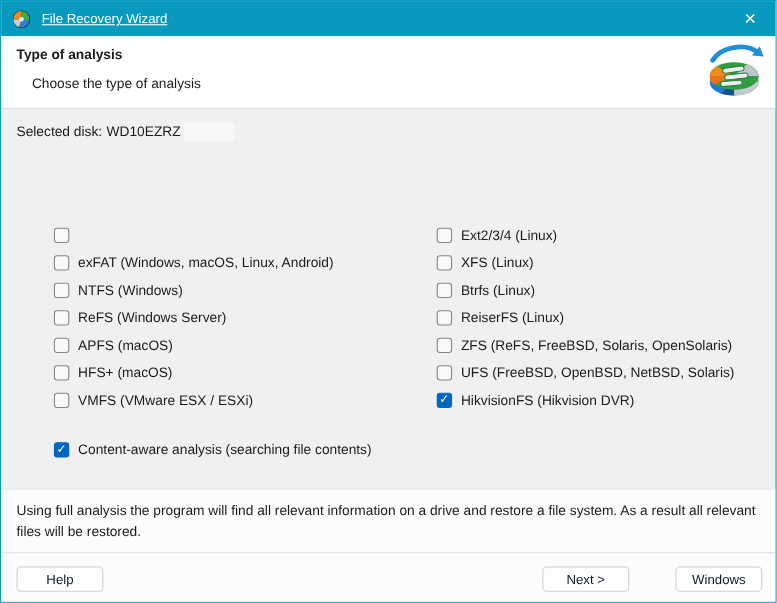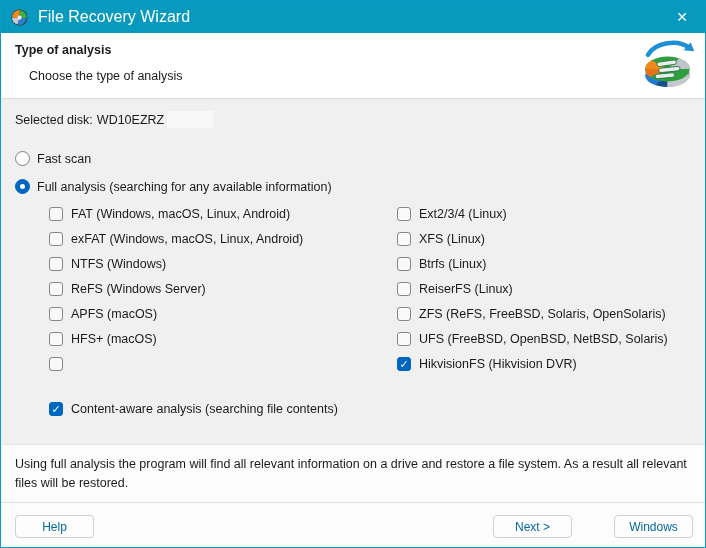--- a/index.html
+++ b/index.html
@@ -6,21 +6,21 @@
   html,body { width:706px; height:548px; }
   body { font-family:"Liberation Sans","DejaVu Sans",sans-serif; font-size:12.5px; color:#1b1b1b; }
 
   .window { position:relative; width:706px; height:548px; background:#f0f0f0;
             border:1px solid #0a9dc3; overflow:hidden; }
 
   
   .titlebar { position:absolute; top:0; left:0; right:0; height:32px; background:#0899be;
               display:flex; align-items:center; padding-left:10px; }
   .titlebar .app-icon { width:17px; height:17px; margin-right:10px; flex:0 0 auto; }
-  .titlebar .title { color:#ffffff; font-size:16px; }
+  .titlebar .title { color:#ffffff; font-size:12px;text-decoration:underline; }
   .close-btn { position:absolute; right:0; top:0; width:46px; height:32px; display:flex;
                align-items:center; justify-content:center; color:#ffffff; font-size:14px;
                cursor:default; }
 
   
   .header { position:absolute; top:32px; left:0; right:0; height:66px; background:#ffffff;
             border-bottom:1px solid #dcdcdc; }
   .header .h-title { position:absolute; left:14px; top:10px; font-weight:bold; }
   .header .h-sub   { position:absolute; left:28px; top:36px; }
   .header .logo { position:absolute; right:9px; top:4px; width:57px; height:57px; }
@@ -54,21 +54,21 @@
 
   
   .description { position:absolute; left:0; right:0; top:443px; height:58px; background:#fcfcfc;
                  border-top:1px solid #e4e4e4; padding:10px 14px 0 14px; line-height:1.5; }
 
   
   .footer { position:absolute; left:0; right:0; top:501px; bottom:0; background:#fcfcfc;
             border-top:1px solid #e0e0e0; }
   .btn { position:absolute; top:12px; width:79px; height:23px; background:#fdfdfd;
          border:1px solid #d0d0d0; border-radius:4px; font-family:inherit; font-size:12px;
-         color:#0369a1; display:flex; align-items:center; justify-content:center; }
+         color:#0f172a; display:flex; align-items:center; justify-content:center; }
   .btn.help   { left:14px; }
   .btn.next   { left:492px; }
   .btn.cancel { left:613px; }
 </style>
 </head>
 <body>
 
 <div class="window">
 
   <div class="titlebar">
@@ -107,38 +107,25 @@
       <path d="M58 6 L62 16 L50 15 Z" fill="#1f8fd6"></path>
     </svg>
   </div>
 
   <div class="selected-disk">
     <span>Selected disk:</span>
     <span class="val">WD10EZRZ</span>
     <span class="disk-highlight"></span>
   </div>
 
-  <div class="radio-group">
-
-      <div class="radio-row">
-        <span class="radio"></span>
-        <span class="radio-label">Fast scan</span>
-      </div>
-
-      <div class="radio-row">
-        <span class="radio selected"></span>
-        <span class="radio-label">Full analysis (searching for any available information)</span>
-      </div>
-    </div>
 
   <div class="fs-col left">
 
       <div class="check-row">
         <span class="checkbox"></span>
-        <span class="check-label">FAT (Windows, macOS, Linux, Android)</span>
       </div>
 
       <div class="check-row">
         <span class="checkbox"></span>
         <span class="check-label">exFAT (Windows, macOS, Linux, Android)</span>
       </div>
 
       <div class="check-row">
         <span class="checkbox"></span>
         <span class="check-label">NTFS (Windows)</span>
@@ -154,20 +141,21 @@
         <span class="check-label">APFS (macOS)</span>
       </div>
 
       <div class="check-row">
         <span class="checkbox"></span>
         <span class="check-label">HFS+ (macOS)</span>
       </div>
 
       <div class="check-row">
         <span class="checkbox"></span>
+        <span class="check-label">VMFS (VMware ESX / ESXi)</span>
       </div>
     </div>
 
   <div class="fs-col right">
 
       <div class="check-row">
         <span class="checkbox"></span>
         <span class="check-label">Ext2/3/4 (Linux)</span>
       </div>
 

